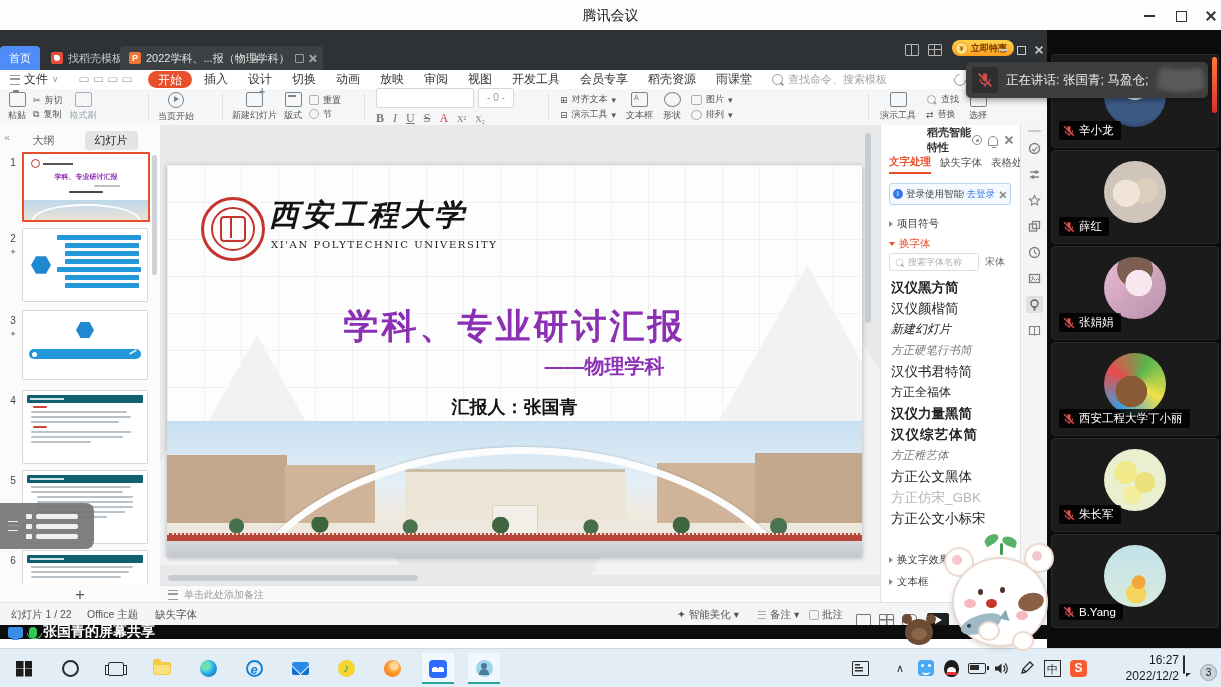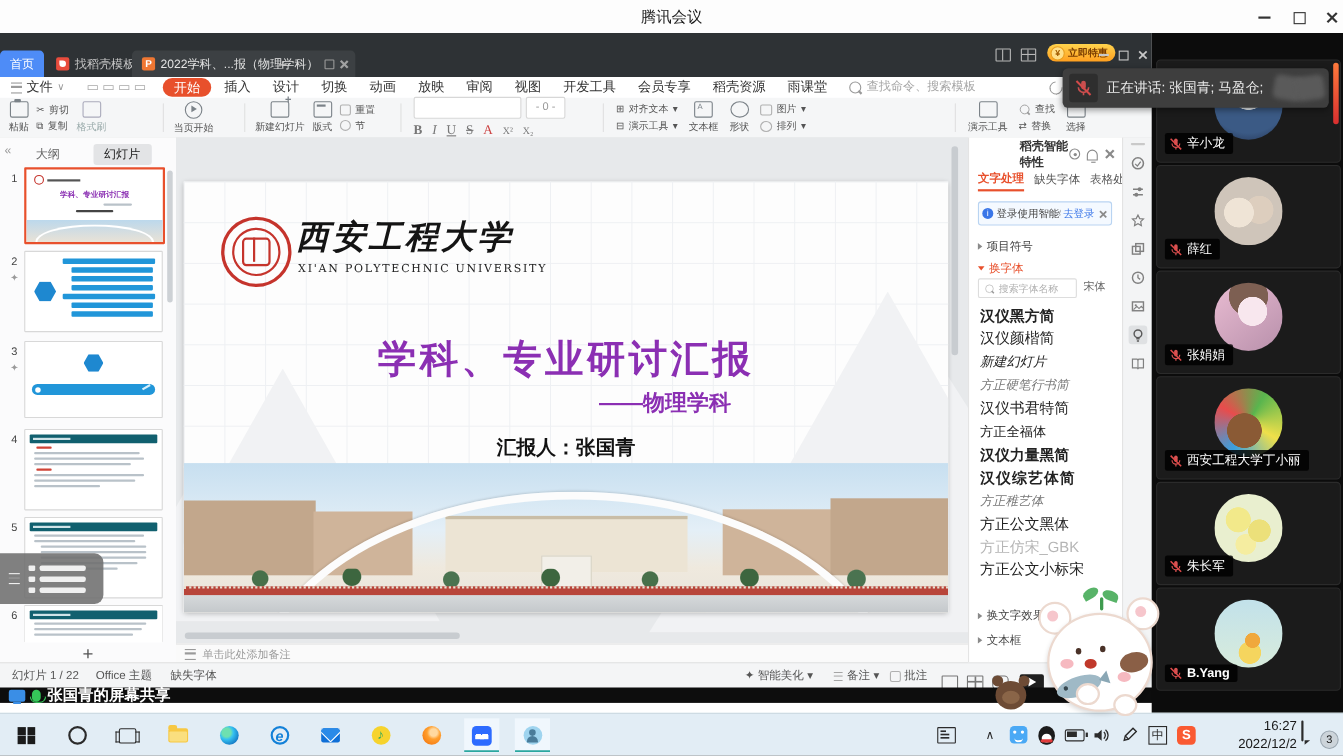--- a/index.html
+++ b/index.html
@@ -762,21 +762,21 @@
       <div class="chip">
         <svg width="12" height="12" viewBox="0 0 12 12">
             <rect x="4.4" y="1" width="3.2" height="6" rx="1.6" fill="#d95252"></rect>
             <path d="M2.5 5.5a3.5 3.5 0 0 0 7 0" stroke="#d95252" stroke-width="1.1" fill="none"></path>
             <line x1="6" y1="9" x2="6" y2="11" stroke="#d95252" stroke-width="1.1"></line>
             <line x1="1.2" y1="1.2" x2="10.8" y2="10.8" stroke="#e04a4a" stroke-width="1.4"></line>
           </svg>
         <span>朱长军</span>
         </div>
     </div>
-    <div class="abs tile" style="top:504px;font-weight:bold;">
+    <div class="abs tile" style="top:504px;">
       <div class="avatar av6"></div>
       <div class="chip">
         <svg width="12" height="12" viewBox="0 0 12 12">
             <rect x="4.4" y="1" width="3.2" height="6" rx="1.6" fill="#d95252"></rect>
             <path d="M2.5 5.5a3.5 3.5 0 0 0 7 0" stroke="#d95252" stroke-width="1.1" fill="none"></path>
             <line x1="6" y1="9" x2="6" y2="11" stroke="#d95252" stroke-width="1.1"></line>
             <line x1="1.2" y1="1.2" x2="10.8" y2="10.8" stroke="#e04a4a" stroke-width="1.4"></line>
           </svg>
         <span>B.Yang</span>
         </div>

